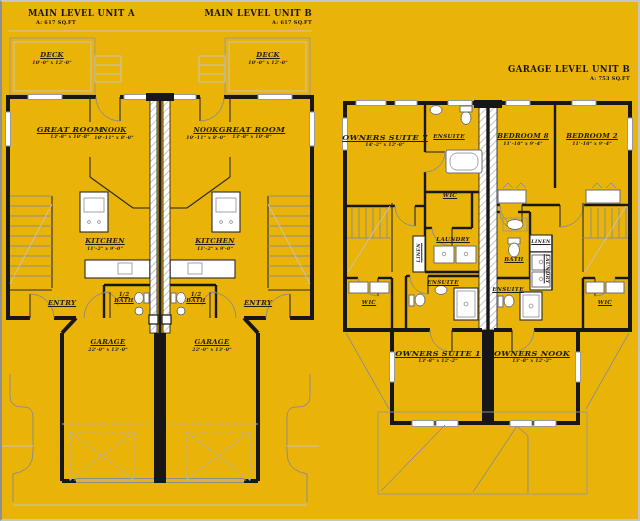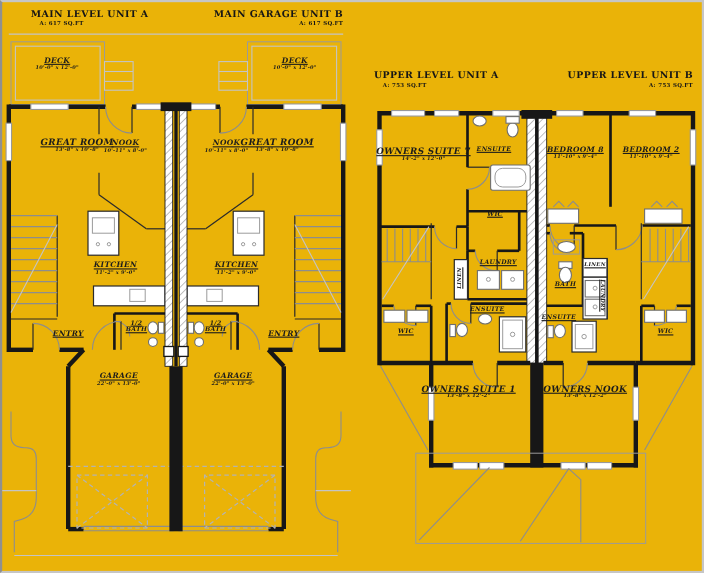--- a/index.html
+++ b/index.html
@@ -410,29 +410,25 @@
         <line class="g1" x1="629" y1="333" x2="586" y2="409"></line>
       </g>
     </g>
   </svg>
 
   <div class="pt left" style="left:28px;top:8px">
     <span class="t">MAIN LEVEL UNIT A</span>
     <span class="a">A: 617 SQ.FT</span>
   </div>
   <div class="pt right" style="right:328px;top:8px">
-    <span class="t">MAIN GARAGE UNIT B</span>
+    <span class="t">MAIN LEVEL UNIT B</span>
     <span class="a">A: 617 SQ.FT</span>
   </div>
-  <div class="pt left" style="left:340px;top:64px">
-    <span class="t">UPPER LEVEL UNIT A</span>
-    <span class="a">A: 753 SQ.FT</span>
-  </div>
   <div class="pt right" style="right:10px;top:64px">
-    <span class="t">UPPER LEVEL UNIT B</span>
+    <span class="t">GARAGE LEVEL UNIT B</span>
     <span class="a">A: 753 SQ.FT</span>
   </div>
 
   <div class="rl med" style="left:52px;top:52px">
     <span class="rn">DECK</span>
     <span class="rd">10'-0" x 12'-0"</span>
   </div>
   <div class="rl med" style="left:268px;top:52px">
     <span class="rn">DECK</span>
     <span class="rd">10'-0" x 12'-0"</span>
@@ -520,21 +516,21 @@
   </div>
   <div class="rl sm" style="left:508px;top:286px">
     <span class="rn">ENSUITE</span>
   </div>
   <div class="rl sm" style="left:369px;top:299px">
     <span class="rn">WIC</span>
   </div>
   <div class="rl sm" style="left:605px;top:299px">
     <span class="rn">WIC</span>
   </div>
-  <div class="rl big" style="left:426px;top:349px">
+  <div class="rl big" style="left:438px;top:349px">
     <span class="rn">OWNERS SUITE 1</span>
     <span class="rd">13'-8" x 12'-2"</span>
   </div>
   <div class="rl big" style="left:532px;top:349px">
     <span class="rn">OWNERS NOOK</span>
     <span class="rd">13'-8" x 12'-2"</span>
   </div>
 </div>
 
 </body></html>

